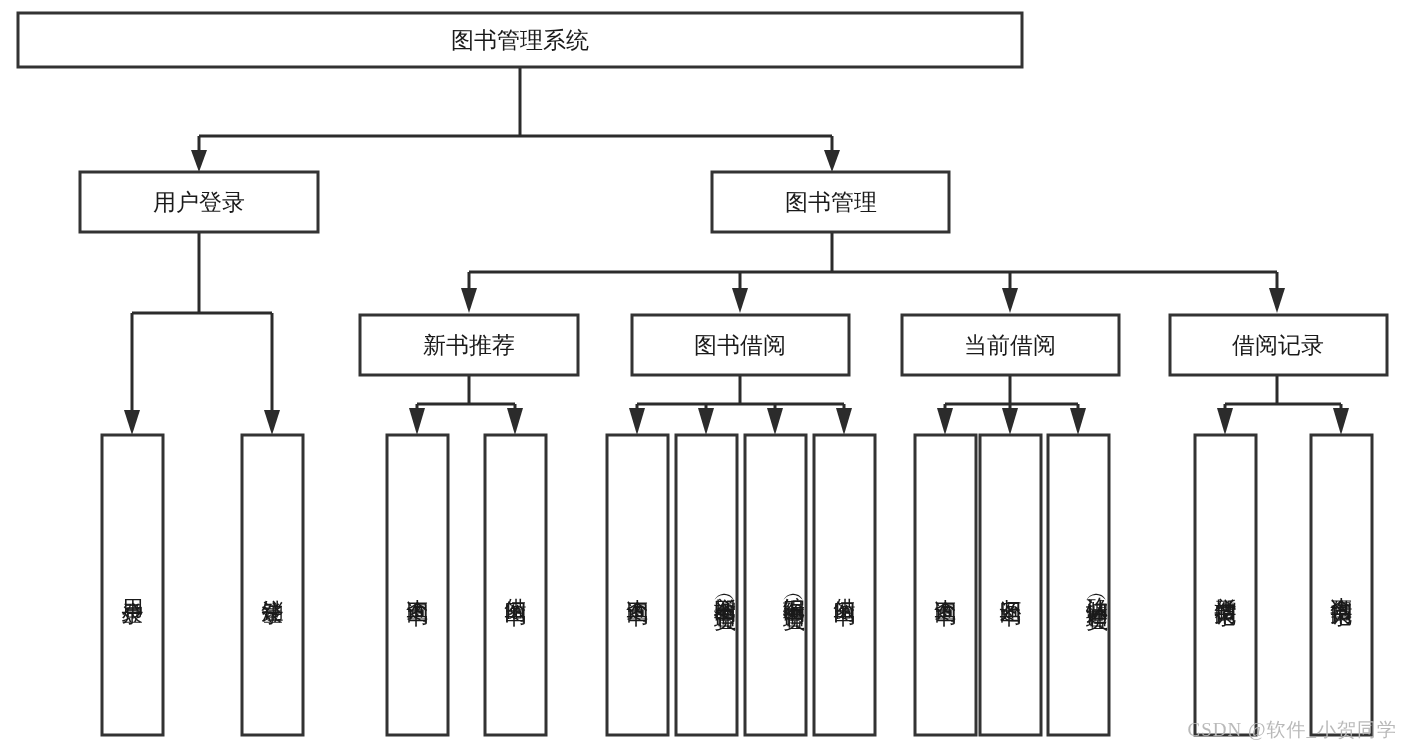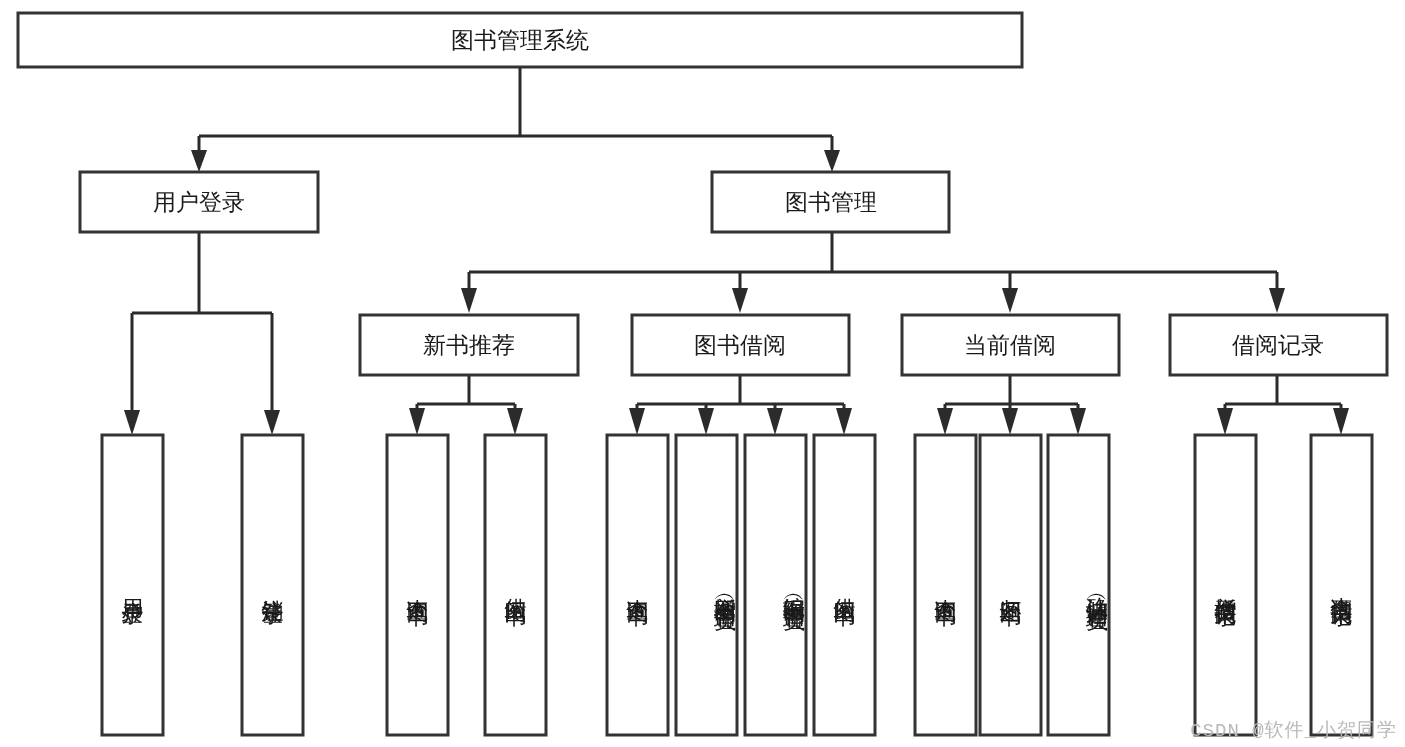--- a/index.html
+++ b/index.html
@@ -60,21 +60,21 @@
   }
   .vlabel.mid {
     align-items: center;
   }
   .watermark {
     position: absolute;
     right: 8px;
     bottom: 4px;
     font-size: 19px;
     color: #b9b9b9;
-    font-family: Liberation Mono, monospace;
+    font-family: Liberation Serif, serif;
     letter-spacing: 1px;
     white-space: nowrap;
   }
 </style>
 </head>
 <body>
 
 <svg id="diagram" viewBox="0 0 1405 747" xmlns="http://www.w3.org/2000/svg">
 
   <g>

